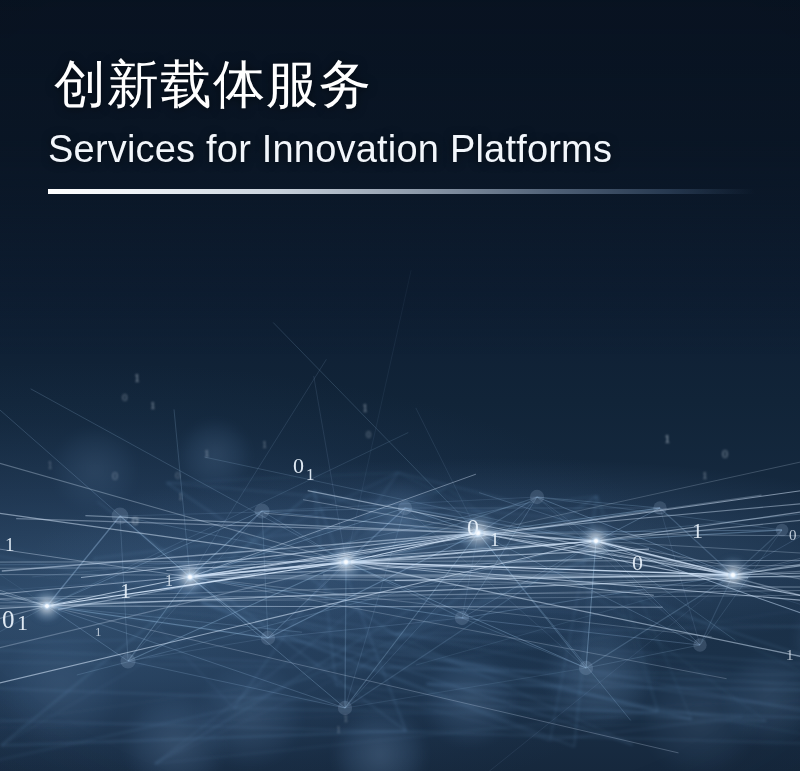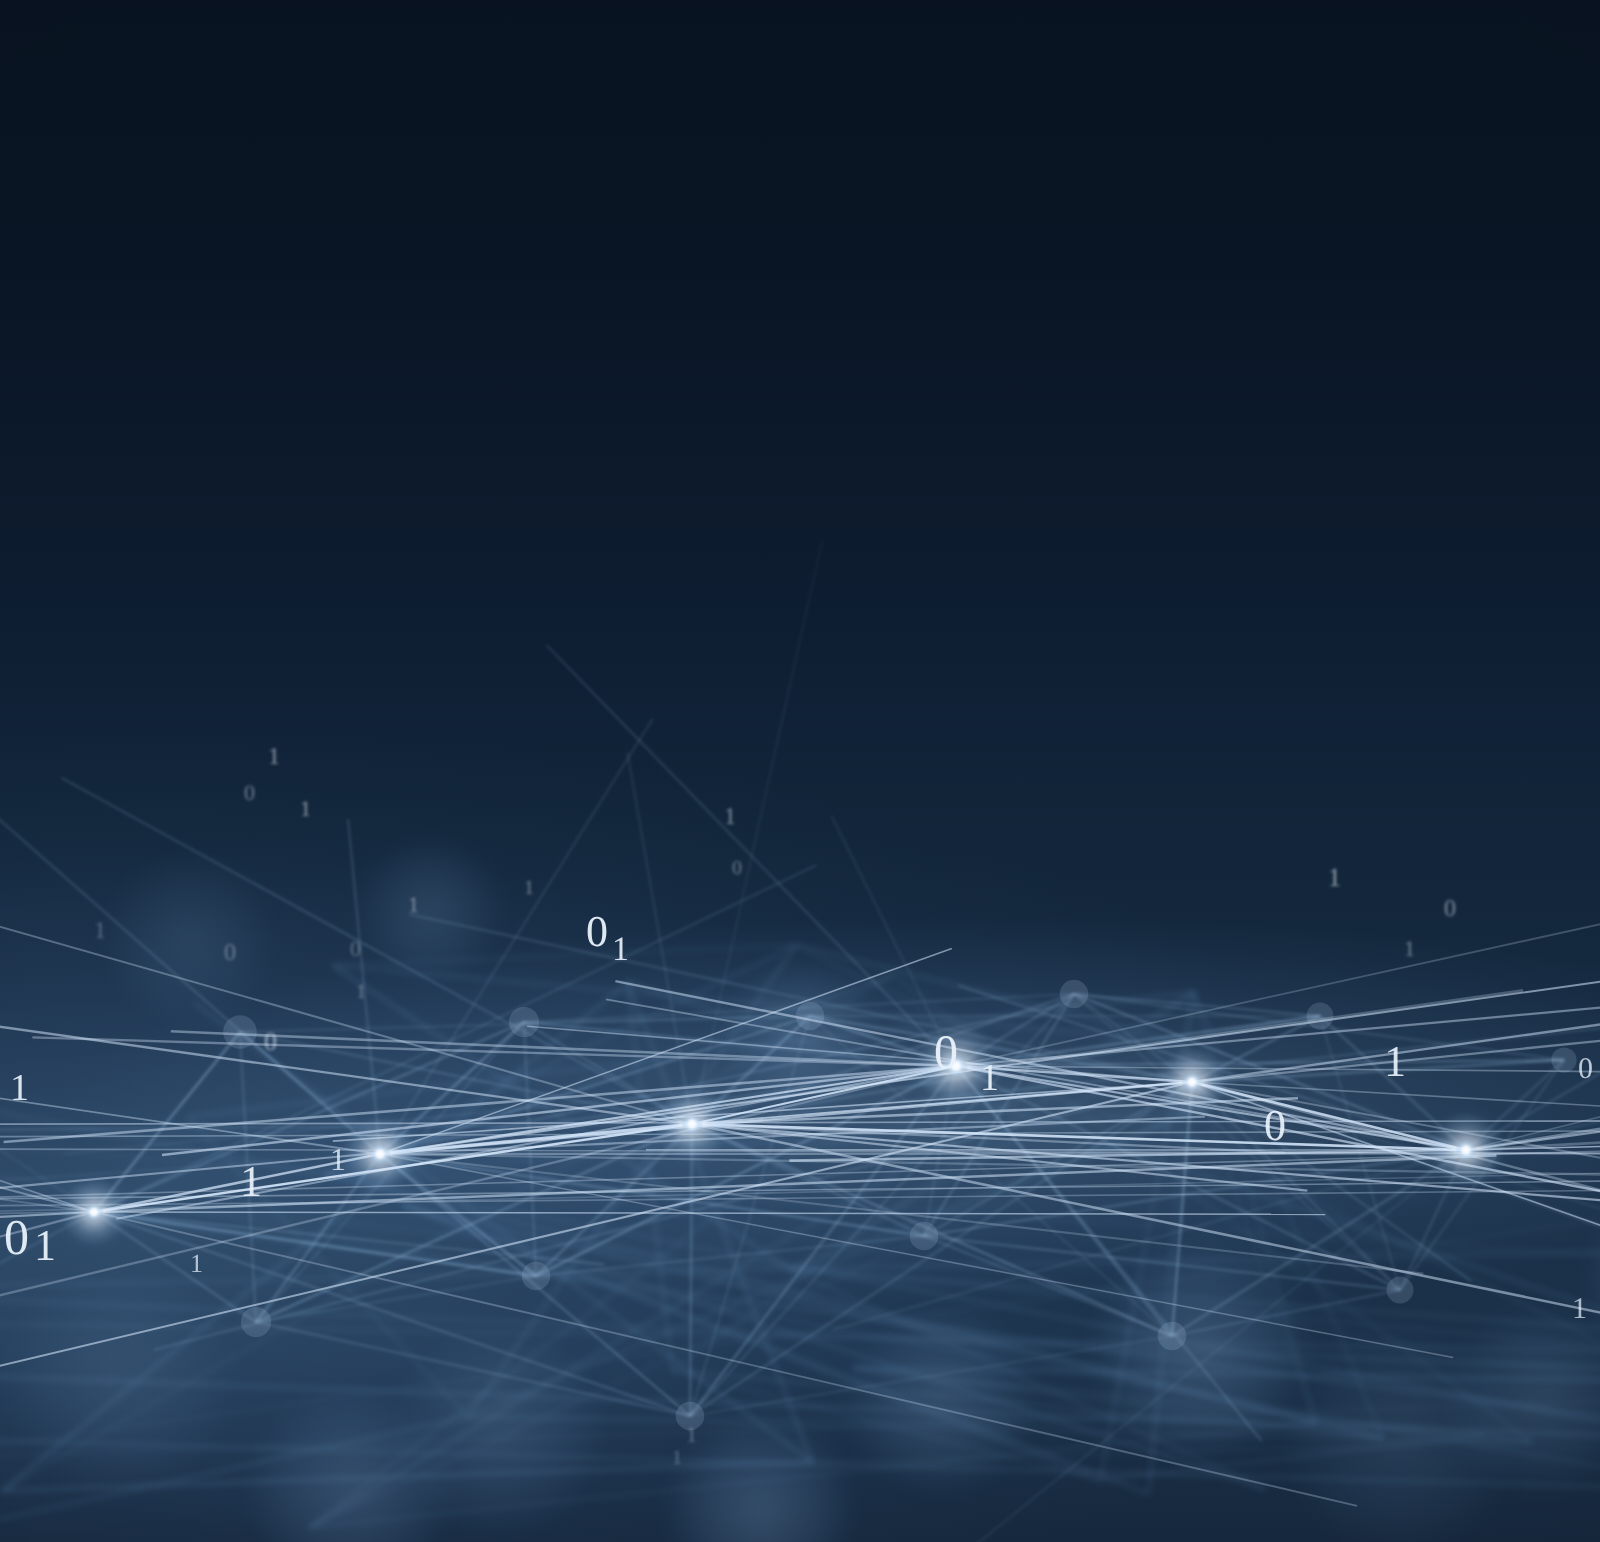--- a/index.html
+++ b/index.html
@@ -500,14 +500,19 @@
       <span class="digit" style="left: 722px; top: 448px; font-size: 12px; opacity: 0.48; color: rgb(233, 242, 251); filter: blur(0.9px);">0</span>
       <span class="digit" style="left: 702px; top: 470px; font-size: 11px; opacity: 0.45; color: rgb(233, 242, 251); filter: blur(0.9px);">1</span>
       <span class="digit" style="left: 47px; top: 459px; font-size: 12px; opacity: 0.3; color: rgb(233, 242, 251); filter: blur(0.9px);">1</span>
       <span class="digit" style="left: 343px; top: 713px; font-size: 11px; opacity: 0.32; color: rgb(233, 242, 251); filter: blur(0.9px);">1</span>
       <span class="digit" style="left: 336px; top: 725px; font-size: 10px; opacity: 0.3; color: rgb(233, 242, 251); filter: blur(0.9px);">1</span>
     </div>
 
   <div class="bg-layer" id="bg-top-shade"></div>
   <div class="bg-layer" id="bg-vignette"></div>
 
+  <div id="headline">
+    <div id="title-cn">创新载体服务</div>
+    <div id="title-en">Services for Innovation Platforms</div>
+    <div id="divider"></div>
+  </div>
 
 </div>
 
 </body></html>

